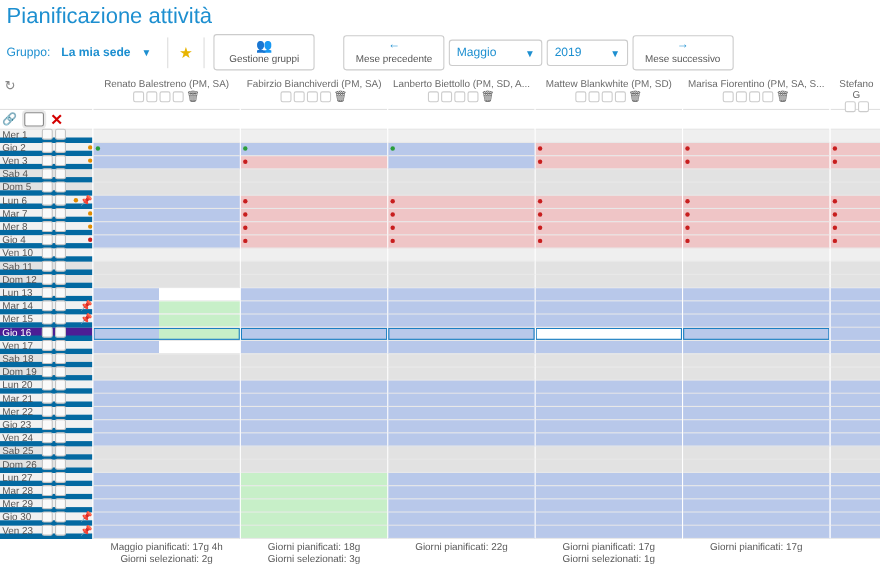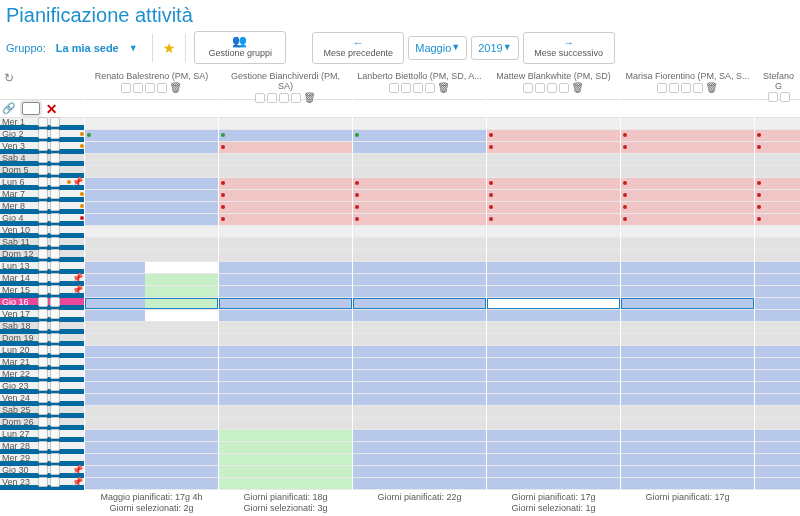--- a/index.html
+++ b/index.html
@@ -6,21 +6,21 @@
   .title { color:#1d8fd0; font-size:20px; font-weight:400; padding:4px 8px 2px 6px; }
   .toolbar { display:flex; align-items:center; gap:4px; padding:2px 6px 6px 6px; }
   .group-label { color:#1d8fd0; font-size:11px; }
   .group-value { color:#1d8fd0; font-weight:600; font-size:11px; padding-left:6px; }
   .drop { color:#1d8fd0; font-size:9px; padding:0 6px; }
   .star { color:#e8b400; font-size:14px; padding:0 2px; }
   .vsep { width:1px; height:28px; background:#ddd; margin:0 4px; }
   .btn { border:1px solid #ccc; border-radius:3px; background:#fff; padding:2px 10px 4px 10px; text-align:center; font-size:9px; color:#555; line-height:1.2; display:flex; flex-direction:column; align-items:center; min-width:70px; }
   .btn .arrow { color:#1d8fd0; font-weight:bold; font-size:11px; }
   .btn .icn { color:#444; font-size:12px; }
-  .month-pick, .year-pick { border:1px solid #ccc; border-radius:3px; padding:5px 6px; display:flex; align-items:flex-start; gap:0; font-size:11px; color:#1d8fd0; }
+  .month-pick, .year-pick { border:1px solid #ccc; border-radius:3px; padding:5px 6px; display:flex; align-items:flex-end; gap:26px; font-size:11px; color:#1d8fd0; }
   .year-pick { color:#1d8fd0; }
   .tri { color:#1d8fd0; font-size:9px; }
 
   .sheet { position:relative; }
   .cols { display:flex; }
   .left { width:84px; flex:none; }
   .person { width:133px; flex:none; border-left:1px solid #fff; }
 
   .head { border-bottom:1px solid #e0e0e0; height:30px; box-sizing:border-box; padding:1px 4px; }
   .left .head { display:flex; align-items:flex-start; justify-content:flex-start; }
@@ -32,21 +32,21 @@
 
   .toolrow { height:18px; border-bottom:1px solid #e0e0e0; box-sizing:border-box; display:flex; align-items:center; padding:0 2px; gap:6px; }
   .link-icon { color:#888; font-size:11px; }
   .screen-icon { border:1px solid #888; width:16px; height:11px; border-radius:2px; box-shadow:0 0 0 2px #e8e8e8; }
   .x-red { color:#d40000; font-size:14px; font-weight:bold; }
 
   .day-row { height:12px; border-bottom:5px solid #0369a1; box-sizing:border-box; display:flex; align-items:center; }
   .left .day-row { font-size:9px; padding-left:2px; gap:2px; }
   .df { background:#f1f1f1; }
   .weekend { background:#e2e2e2; }
-  .sel { background:#ec4899; color:#fff; }
+  .sel { background:#4c1d95; color:#fff; }
   .badge-grey { border:1px solid #c3c3c3; background:#fafafa; width:8px; height:8px; border-radius:2px; flex:none; }
   .pin { color:#b07c2c; font-size:9px; }
   .dot-o { width:4px; height:4px; background:#e08b00; border-radius:50%; flex:none; }
   .dot-r { width:4px; height:4px; background:#c81e1e; border-radius:50%; flex:none; }
 
   .cell { height:12px; border-bottom:1px solid #e8e8e8; box-sizing:border-box; position:relative; }
   .cell.bg-grey { background:#e2e2e2; }
   .cell.bg-lgrey { background:#efefef; }
   .cell.bg-blue { background:#b8c8ea; }
   .cell.bg-pink { background:#efc5c6; }
@@ -351,21 +351,21 @@
         <div class="cell bg-blue"></div>
         <div class="cell bg-blue"></div>
         <div class="cell bg-blue"></div>
         <div class="footer">
           <div>Maggio pianificati: 17g 4h</div>
           <div>Giorni selezionati: 2g</div>
         </div>
       </div>
       <div class="person">
     <div class="head">
-      <div>Gestione Bianchiverdi (PM, SA)</div>
+      <div>Fabirzio Bianchiverdi (PM, SA)</div>
       <div class="icon-row">
         <span class="mini-badge"></span>
         <span class="mini-badge"></span>
         <span class="mini-badge"></span>
         <span class="mini-badge"></span>
         <span class="trash">🗑</span>
       </div>
     </div>
     <div class="toolrow"></div>
         <div class="cell bg-lgrey"></div>

